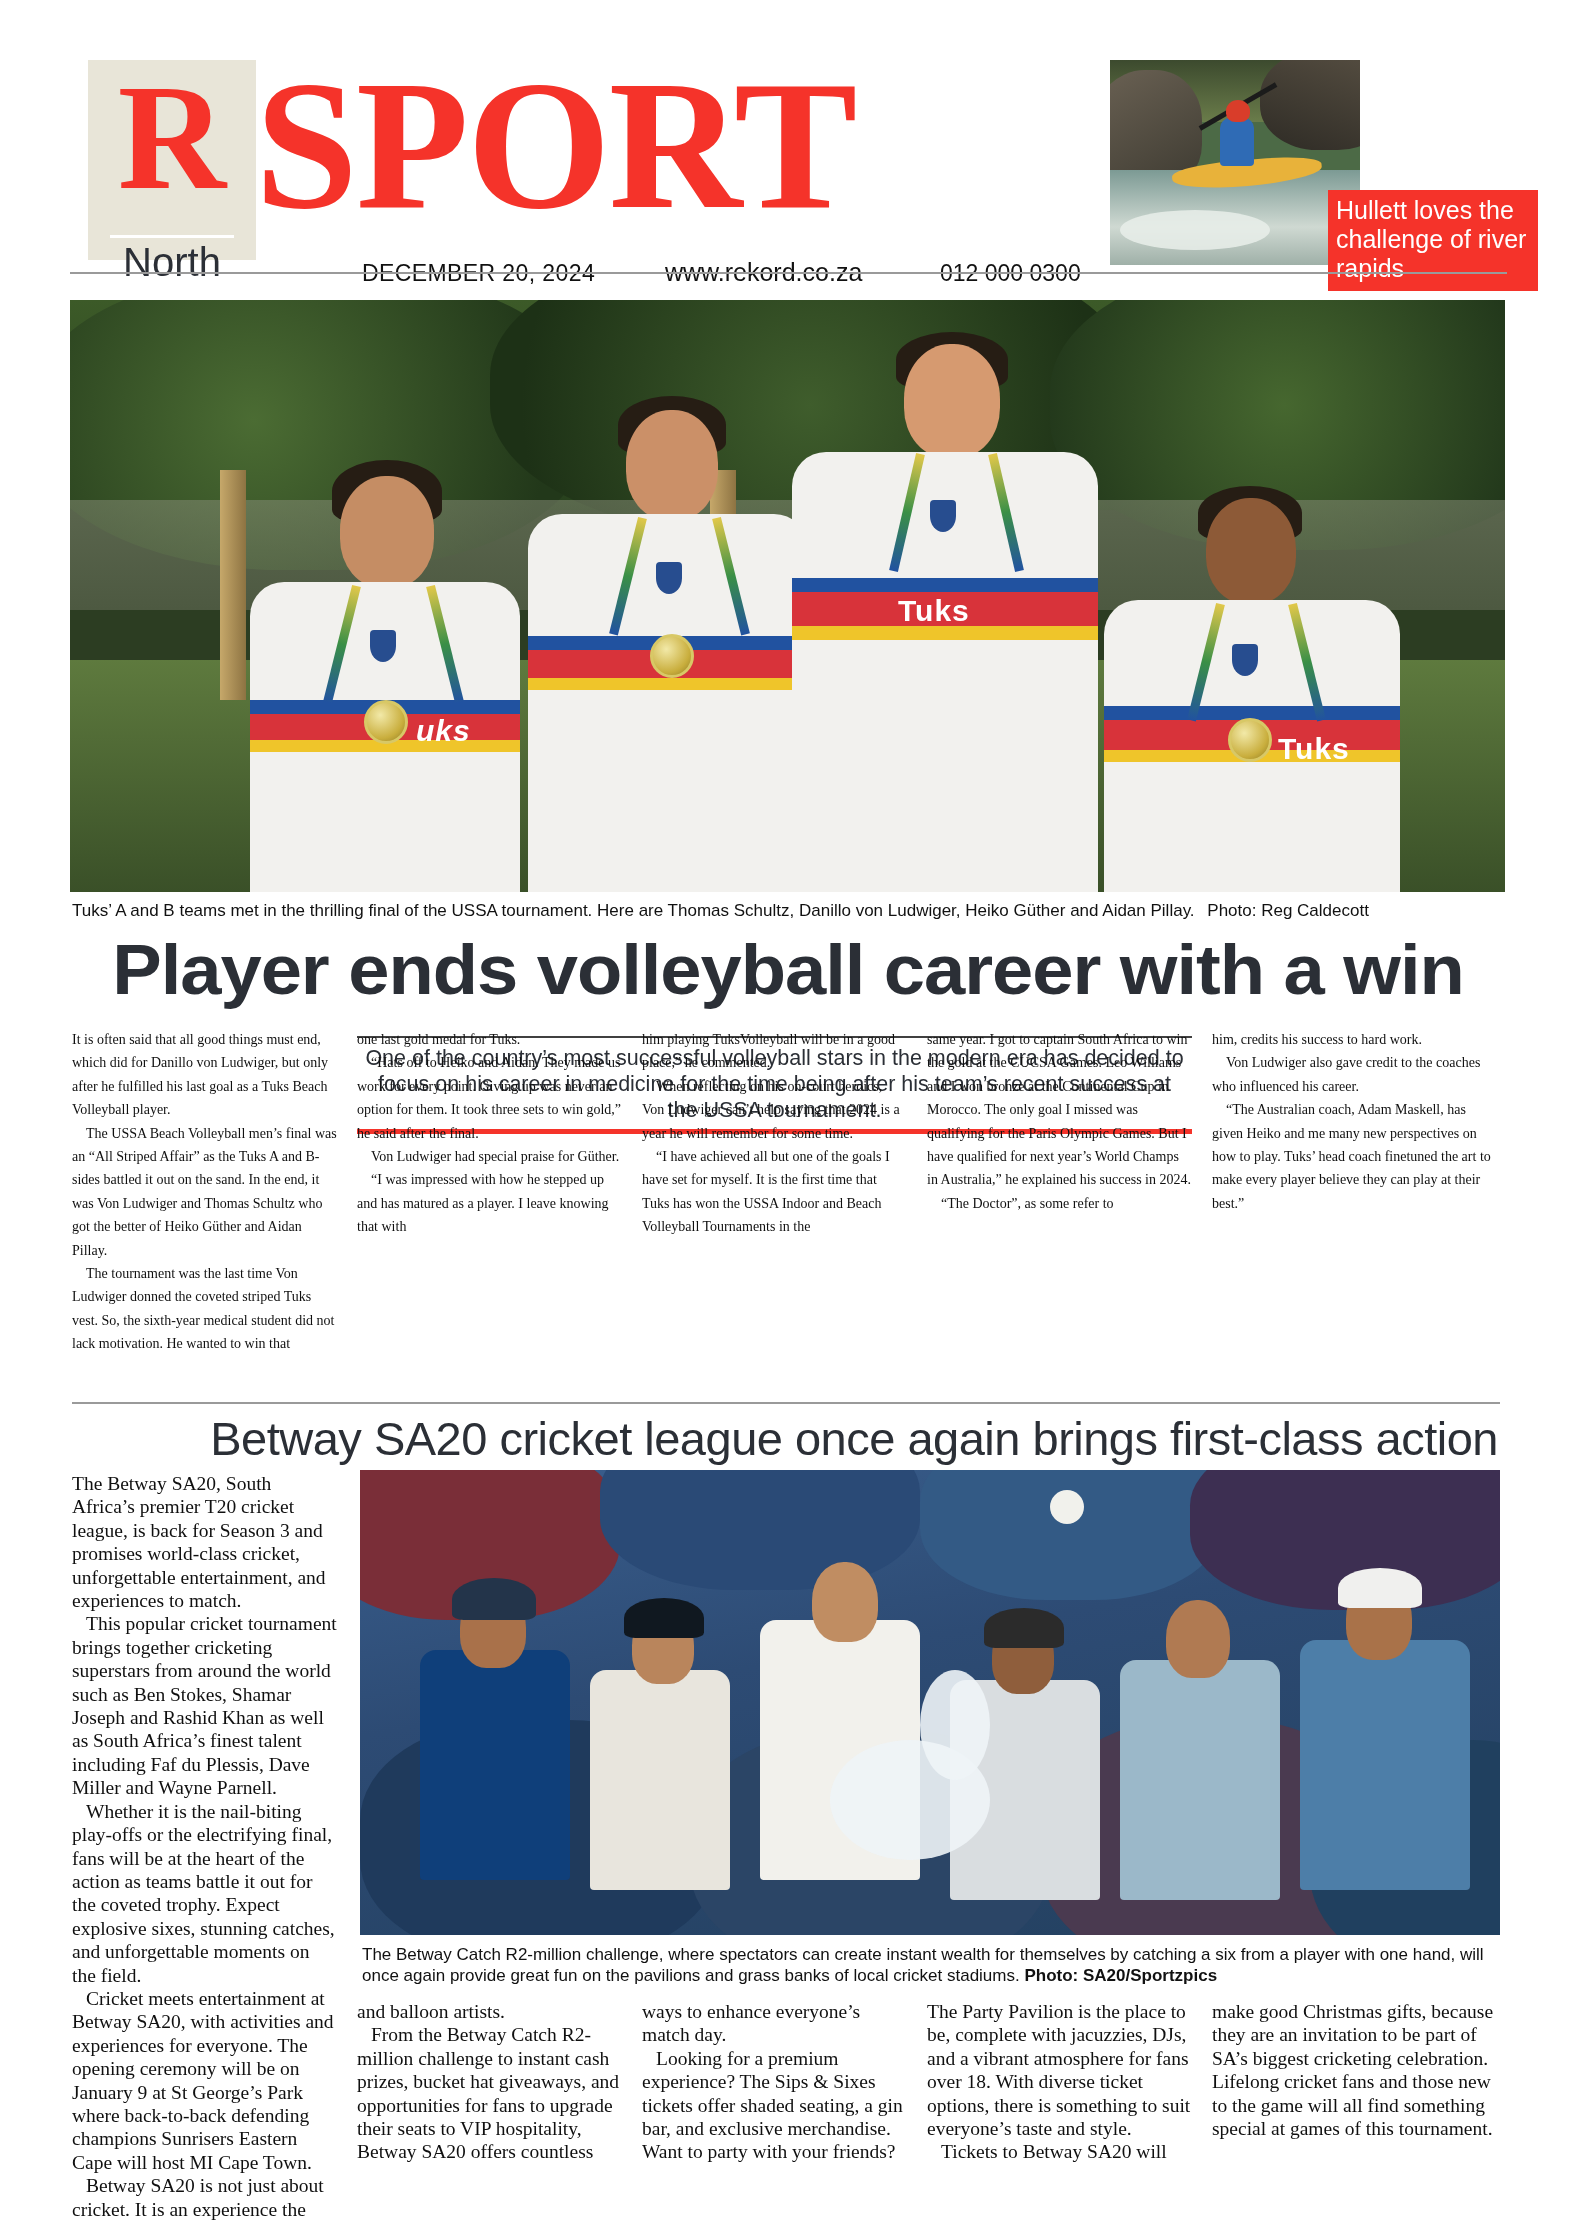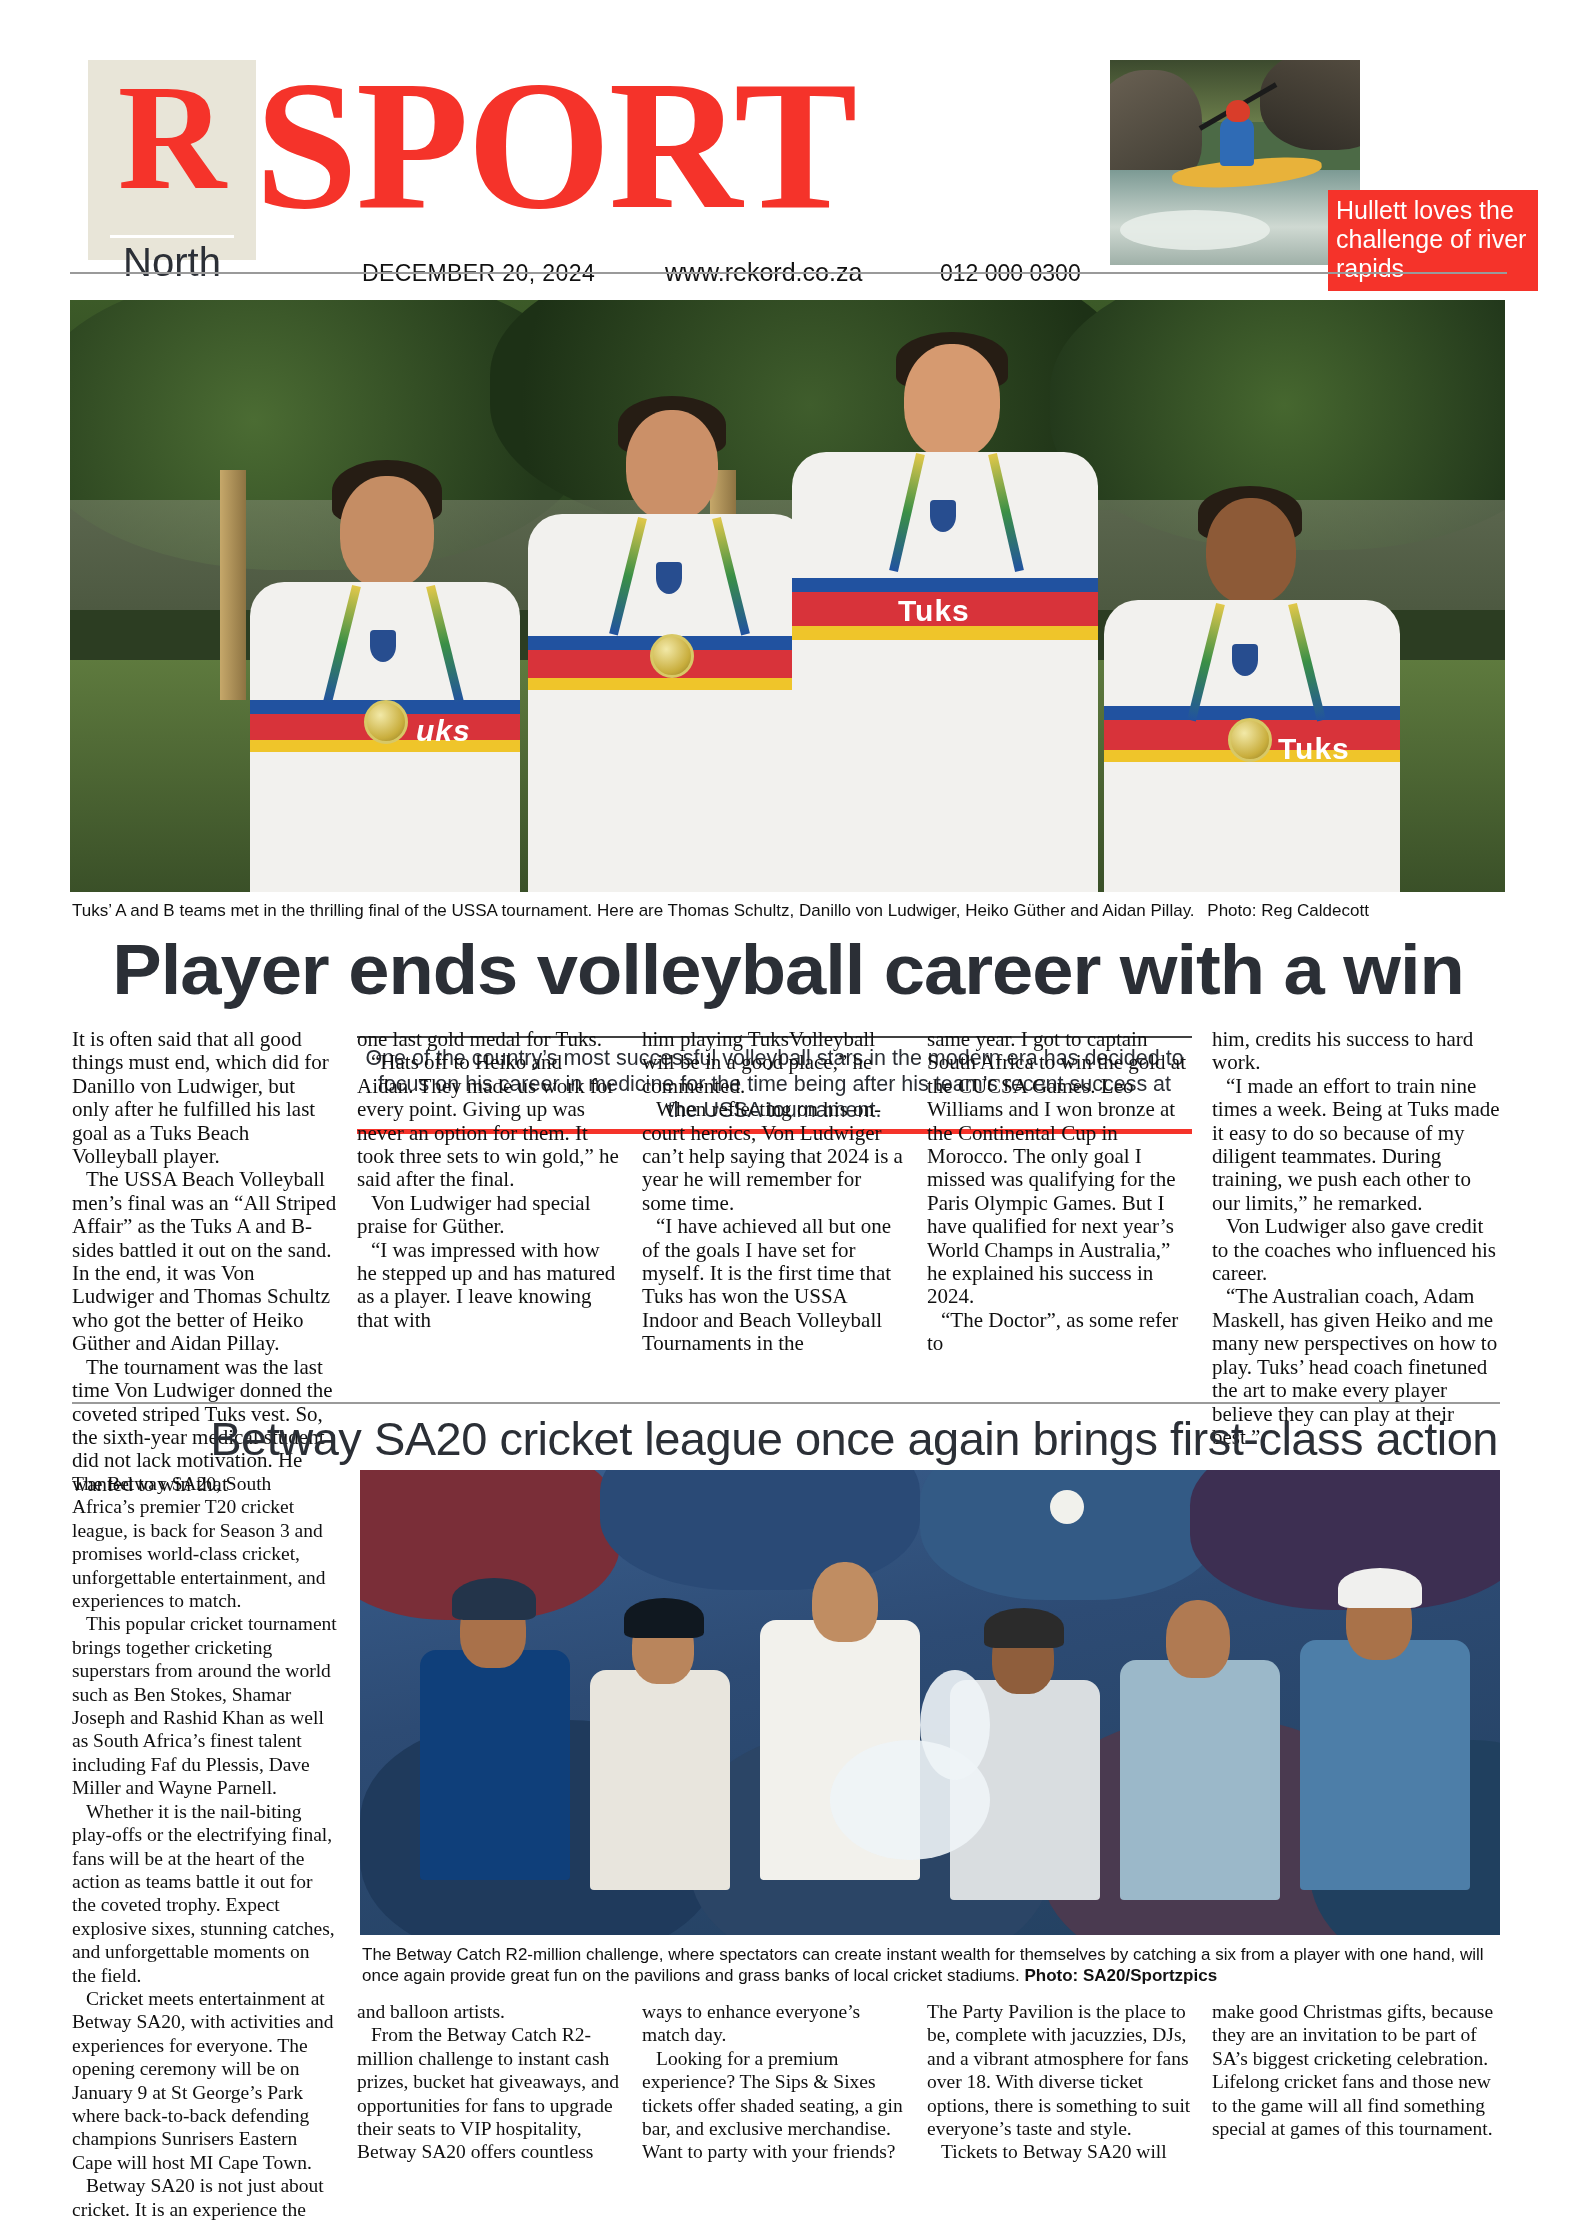--- a/index.html
+++ b/index.html
@@ -220,21 +220,21 @@
     transform: scaleX(1.06);
     transform-origin: center;
   }
 
   
   .a1 { position:absolute; left:72px; top:1028px; width:1428px; height:350px; }
   .a1 .col {
     position: absolute;
     top: 0;
     font-family: "Liberation Serif", serif;
-    font-size: 21px;
+    font-size: 14px;
     line-height: 23.4px;
     color: #101010;
     text-align: left;
   }
   .a1 .col p { margin: 0; text-indent: 14px; }
   .a1 .col p.first { text-indent: 0; }
   .a1c1 { left: 0px;    width: 265px; }
   .a1c2 { left: 285px;  width: 265px; top: 122px; }
   .a1c3 { left: 570px;  width: 265px; top: 122px; }
   .a1c4 { left: 855px;  width: 265px; top: 122px; }
@@ -475,21 +475,20 @@
       <p>“I have achieved all but one of the goals I have set for myself. It is the first time that Tuks has won the USSA Indoor and Beach Volleyball Tournaments in the</p>
     </div>
 
     <div class="col a1c4">
       <p class="first">same year. I got to captain South Africa to win the gold at the CUCSA Games. Leo Williams and I won bronze at the Continental Cup in Morocco. The only goal I missed was qualifying for the Paris Olympic Games. But I have qualified for next year’s World Champs in Australia,” he explained his success in 2024.</p>
       <p>“The Doctor”, as some refer to</p>
     </div>
 
     <div class="col a1c5">
       <p class="first">him, credits his success to hard work.</p>
-      <p>“I made an effort to train nine times a week. Being at Tuks made it easy to do so because of my diligent teammates. During training, we push each other to our limits,” he remarked.</p>
       <p>Von Ludwiger also gave credit to the coaches who influenced his career.</p>
       <p>“The Australian coach, Adam Maskell, has given Heiko and me many new perspectives on how to play. Tuks’ head coach finetuned the art to make every player believe they can play at their best.”</p>
     </div>
   </div>
 
   <div class="sep-rule"></div>
 
   <div class="a2-headline">Betway SA20 cricket league once again brings first-class action</div>
 
   <div class="a2c1">

